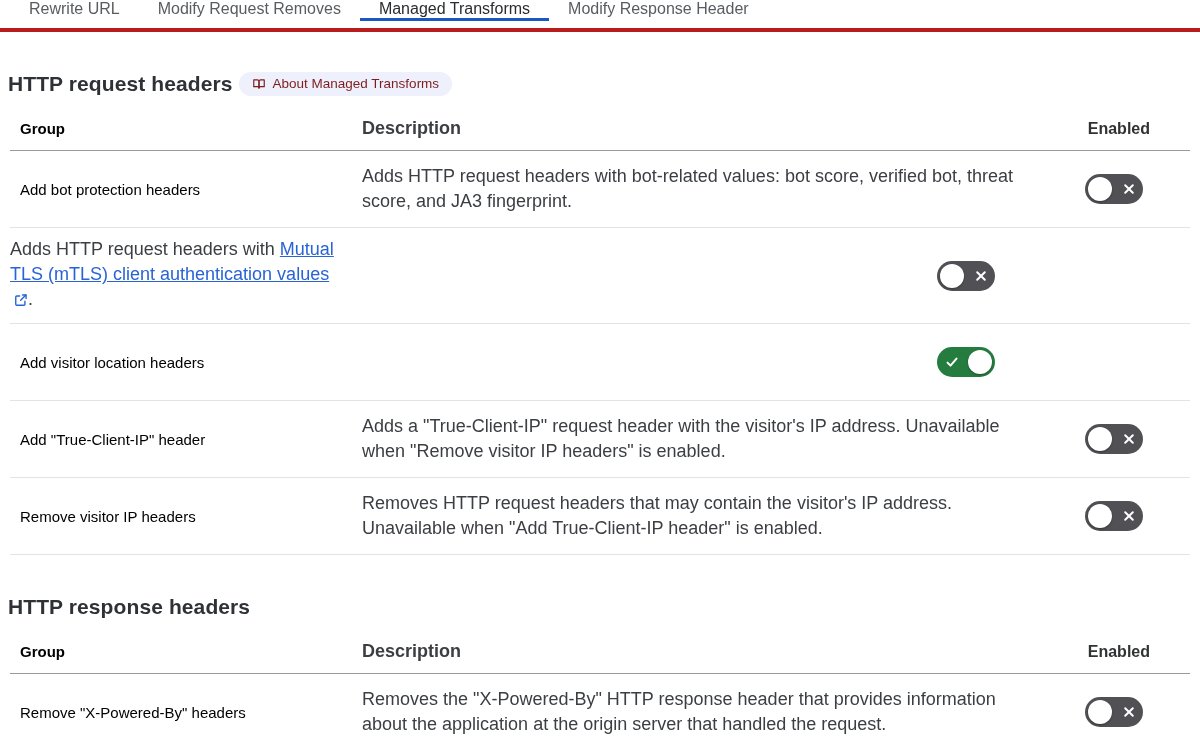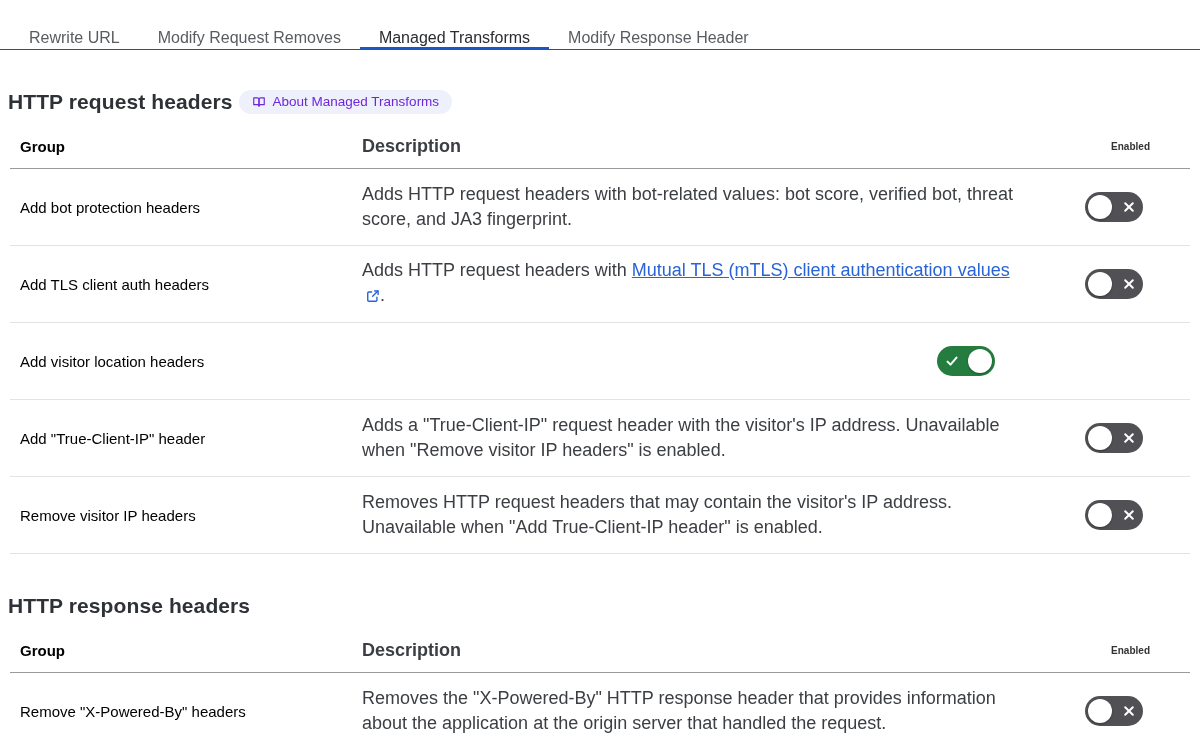--- a/index.html
+++ b/index.html
@@ -1,38 +1,38 @@
 <!DOCTYPE html>
 <html><head>
 <meta charset="utf-8">
 <title>Managed Transforms</title>
 <style>
   html,body{margin:0;padding:0;background:#ffffff;width:1200px;height:742px;overflow:hidden;
     font-family:"Liberation Sans","DejaVu Sans",sans-serif;color:#3b3e42;-webkit-font-smoothing:antialiased;}
   .page{width:1200px;height:742px;position:relative;}
 
   
-  .tabbar{display:flex;align-items:flex-end;height:50px;padding-left:10px;border-bottom:1px solid #b91c1c;box-sizing:border-box;}
+  .tabbar{display:flex;align-items:flex-start;height:32px;padding-left:10px;border-bottom:4px solid #b91c1c;box-sizing:border-box;}
   .tab{font-size:16px;color:#595c60;padding:0 19px;display:flex;align-items:center;cursor:pointer;
     border-bottom:3px solid transparent;margin-bottom:-1px;white-space:nowrap;}
   .tab.active{color:#2a2c2f;font-weight:400;border-bottom:3px solid #1b57c2;}
 
   
   .content{padding:0 10px;}
   .section-head{display:flex;align-items:center;gap:6px;margin:40px 0 14px 0;padding-left:0;}
   .section-title{font-size:21px;font-weight:700;color:#2e3136;margin:0 0 0 -2px;letter-spacing:.1px;}
-  .badge{display:inline-flex;align-items:center;gap:7px;background:#eef0fc;color:#6d28d9;border-radius:14px;
+  .badge{display:inline-flex;align-items:center;gap:7px;background:#eef0fc;color:#7f1d1d;border-radius:14px;
     padding:5px 13px;font-size:13.5px;text-decoration:none;cursor:pointer;line-height:1;}
   .badge svg{display:block;}
 
   
   .table{width:100%;}
   .thead,.trow{display:grid;grid-template-columns:352px 680px 1fr;align-items:center;}
   .thead{border-bottom:1px solid #9b9b9b;padding:6px 0 9px 0;}
-  .th{font-size:10px;font-weight:700;color:#303234;}
+  .th{font-size:16px;font-weight:700;color:#303234;}
   .trow{border-bottom:1px solid #e2e3e5;min-height:58px;padding:9px 0;box-sizing:content-box;}
   .cell-group{padding-left:10px;font-size:15px;color:#000000;}
   .cell-desc{font-size:18px;line-height:25px;color:#3b3e42;padding-right:20px;}
   .cell-enabled{justify-self:end;padding-right:40px;}
   .cell-toggle{justify-self:end;margin-right:47px;}
   .desc-link{color:#2864d6;text-decoration:underline;cursor:pointer;}
   .ext-icon{display:inline-block;vertical-align:-2px;margin-left:4px;color:#2864d6;}
 
   
   .toggle{position:relative;width:58px;height:30px;border-radius:15px;border:none;cursor:pointer;padding:0;display:block;}
@@ -87,21 +87,20 @@
               <div class="cell-toggle">
                 <button class="toggle off">
                   <span class="sym"><svg width="14" height="14" viewBox="0 0 14 14">
                       <path d="M3.2 3.2l7.6 7.6M10.8 3.2l-7.6 7.6" stroke="#fff" stroke-width="2" stroke-linecap="round"></path>
                     </svg></span>
                   <span class="knob"></span>
                 </button>
               </div>
             </div>
             <div class="trow">
-              <div class="cell-group">Add TLS client auth headers</div>
               <div class="cell-desc"><span>Adds HTTP request headers with </span><a class="desc-link" href="#">Mutual TLS (mTLS) client authentication values</a><span class="ext-icon"><svg width="14" height="14" viewBox="0 0 16 16" fill="none" stroke="currentColor" stroke-width="1.6" stroke-linecap="round" stroke-linejoin="round">
                     <path d="M6.5 3.5H3.2a1.2 1.2 0 0 0-1.2 1.2v8.1A1.2 1.2 0 0 0 3.2 14h8.1a1.2 1.2 0 0 0 1.2-1.2V9.5"></path>
                     <path d="M9.8 2.2h4v4"></path>
                     <path d="M13.6 2.4 7.6 8.4"></path>
                   </svg></span><span>.</span></div>
               <div class="cell-toggle">
                 <button class="toggle off">
                   <span class="sym"><svg width="14" height="14" viewBox="0 0 14 14">
                       <path d="M3.2 3.2l7.6 7.6M10.8 3.2l-7.6 7.6" stroke="#fff" stroke-width="2" stroke-linecap="round"></path>
                     </svg></span>

